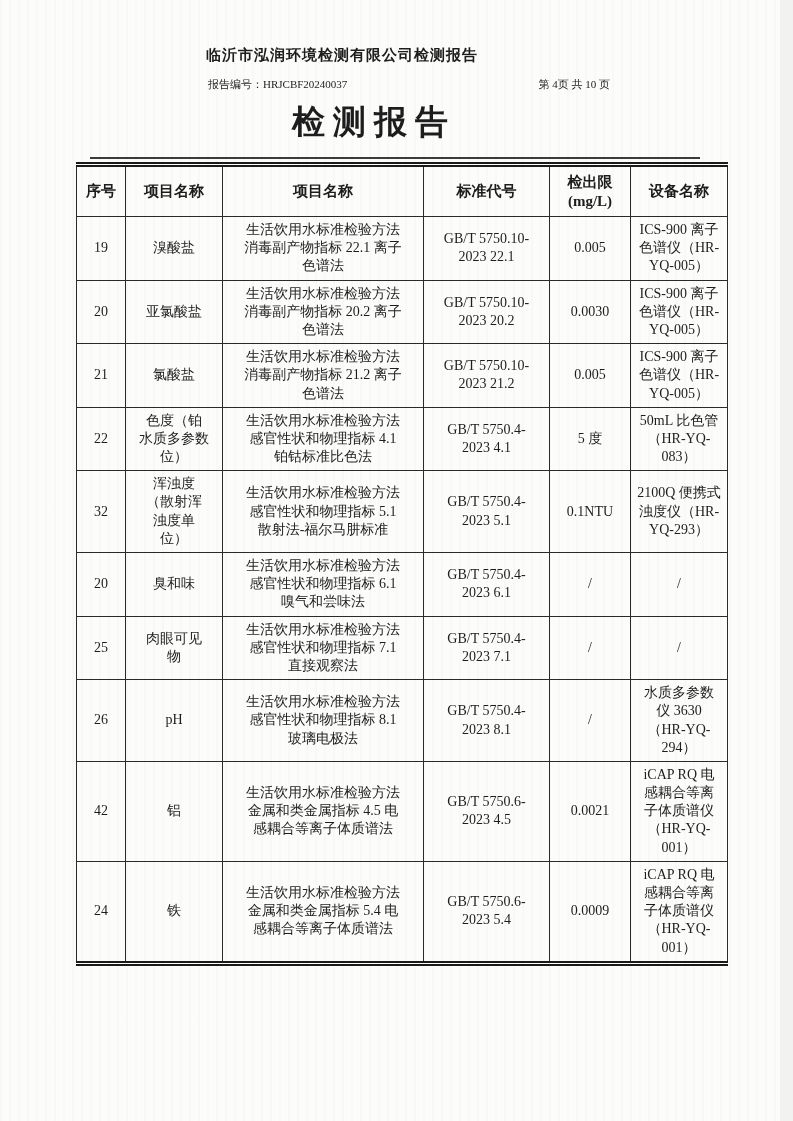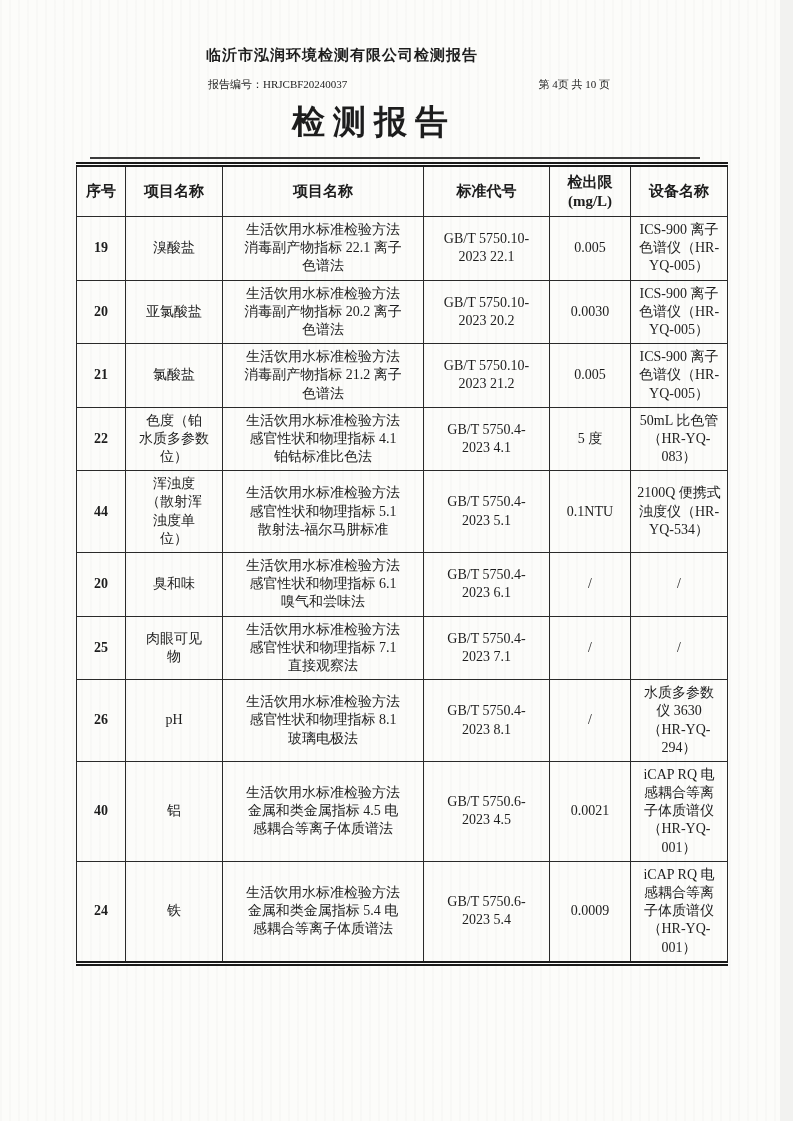--- a/index.html
+++ b/index.html
@@ -69,21 +69,21 @@
     font-size: 15px;
     height: 52px;
     line-height: 1.25;
   }
   col.c-no    { width: 49px; }
   col.c-name  { width: 97px; }
   col.c-method{ width: 201px; }
   col.c-code  { width: 126px; }
   col.c-limit { width: 81px; }
   col.c-equip { width: 97px; }
-  td.f-no { font-size: 15px; font-weight: bold; }
+  td.f-no { font-size: 15px; }
 </style>
 </head>
 <body>
 
 <div class="page">
 
   <div class="company-line">临沂市泓润环境检测有限公司检测报告</div>
 
   <div class="meta-line">
     <span>报告编号：HRJCBF20240037</span>
@@ -167,34 +167,34 @@
 铂钴标准比色法</td>
     <td>GB/T 5750.4-
 2023 4.1</td>
     <td>5 度</td>
     <td>50mL 比色管
 （HR-YQ-
 083）</td>
   </tr>
 
   <tr>
-    <td class="f-no">44</td>
+    <td class="f-no">32</td>
     <td>浑浊度
 （散射浑
 浊度单
 位）</td>
     <td>生活饮用水标准检验方法
 感官性状和物理指标 5.1
 散射法-福尔马肼标准</td>
     <td>GB/T 5750.4-
 2023 5.1</td>
     <td>0.1NTU</td>
     <td>2100Q 便携式
 浊度仪（HR-
-YQ-534）</td>
+YQ-293）</td>
   </tr>
 
   <tr>
     <td class="f-no">20</td>
     <td>臭和味</td>
     <td>生活饮用水标准检验方法
 感官性状和物理指标 6.1
 嗅气和尝味法</td>
     <td>GB/T 5750.4-
 2023 6.1</td>
@@ -224,21 +224,21 @@
     <td>GB/T 5750.4-
 2023 8.1</td>
     <td>/</td>
     <td>水质多参数
 仪 3630
 （HR-YQ-
 294）</td>
   </tr>
 
   <tr>
-    <td class="f-no">40</td>
+    <td class="f-no">42</td>
     <td>铝</td>
     <td>生活饮用水标准检验方法
 金属和类金属指标 4.5 电
 感耦合等离子体质谱法</td>
     <td>GB/T 5750.6-
 2023 4.5</td>
     <td>0.0021</td>
     <td>iCAP RQ  电
 感耦合等离
 子体质谱仪

